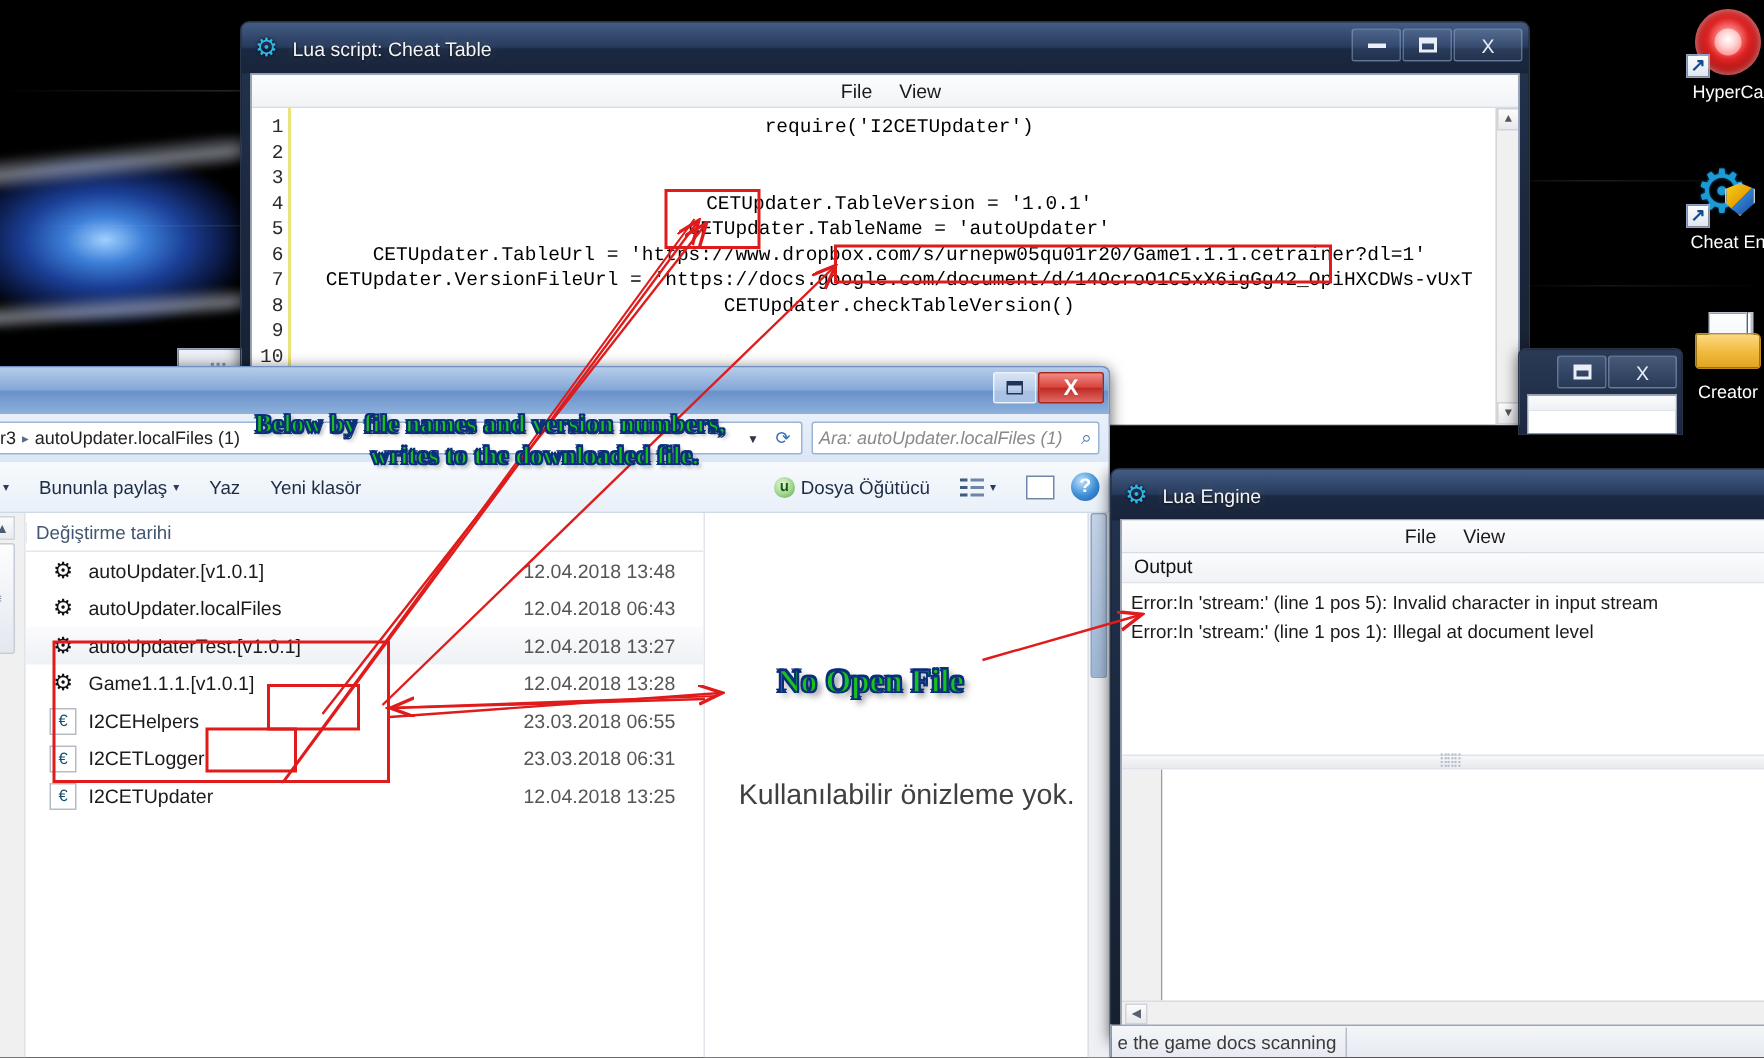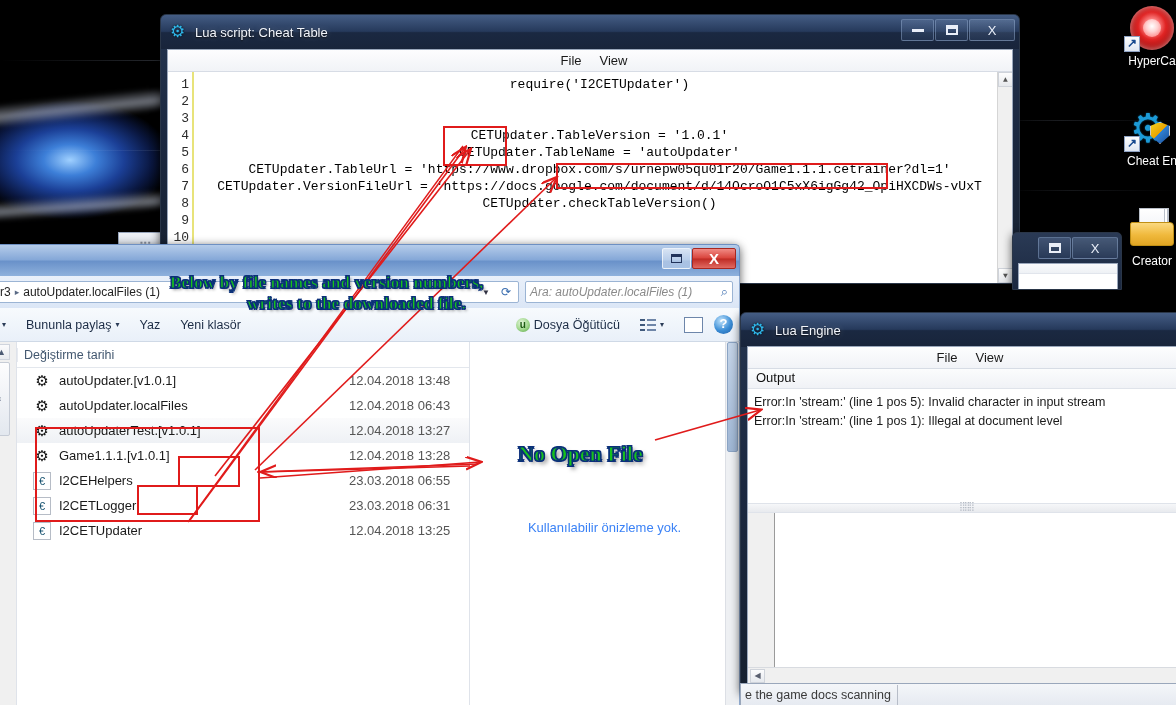--- a/index.html
+++ b/index.html
@@ -212,21 +212,21 @@
     flex: 1; height: 22px; display: flex; align-items: center;
     background: #fff; border: 1px solid #9bb4d4; border-radius: 2px;
     padding: 0 4px; font-size: 12px; color: #222; gap: 4px; overflow: hidden;
   }
   .crumb-box .sep { color: #5a6a85; font-size: 9px; }
   .crumb-box .crumb { white-space: nowrap; }
   .crumb-spacer { flex: 1; }
   .crumb-caret { color: #334; font-size: 8px; padding: 0 4px; }
   .crumb-refresh { color: #3c6fb0; font-size: 12px; padding: 0 3px; }
   .search-box {
-    width: 208px; height: 22px; display: flex; align-items: center;
+    width: 192px; height: 22px; display: flex; align-items: center;
     background: #fff; border: 1px solid #9bb4d4; border-radius: 2px;
     padding: 0 4px; font-size: 12px; color: #8a8a8a; font-style: italic;
     justify-content: space-between;
   }
   .search-box .mag { font-style: normal; color: #4a78b5; font-size: 13px; }
 
   .exp-toolbar {
     height: 34px; display: flex; align-items: center;
     background: linear-gradient(180deg, #f7fafd 0%, #e9f0f9 100%);
     border-left: 1px solid #8fa9cd; border-right: 1px solid #8fa9cd;
@@ -300,21 +300,21 @@
     color: #111; font-size: 15px; line-height: 18px; text-align: center;
   }
   .ct-icon.paper {
     background: #fff; border: 1px solid #b6bcc6; color: #14506e; font-size: 11px; line-height: 16px;
   }
   .preview-pane {
     width: 270px; flex: none; border-left: 1px solid #dfe3ea; position: relative; background: #fff;
   }
   .preview-text {
     position: absolute; left: 0; right: 0; top: 178px; text-align: center;
-    font-size: 13px; color: #3b82f6;
+    font-size: 19px; color: #404040;
   }
   .preview-scroll {
     position: absolute; right: 0; top: 0; bottom: 0; width: 14px; background: #eef0f3;
     border-left: 1px solid #dcdfe5;
   }
   .preview-scroll .pthumb {
     position: absolute; left: 1px; top: 0; width: 11px; height: 110px;
     background: linear-gradient(180deg,#c4d4e8,#9fb6d4); border: 1px solid #8ba4c4; border-radius: 2px;
   }
 

